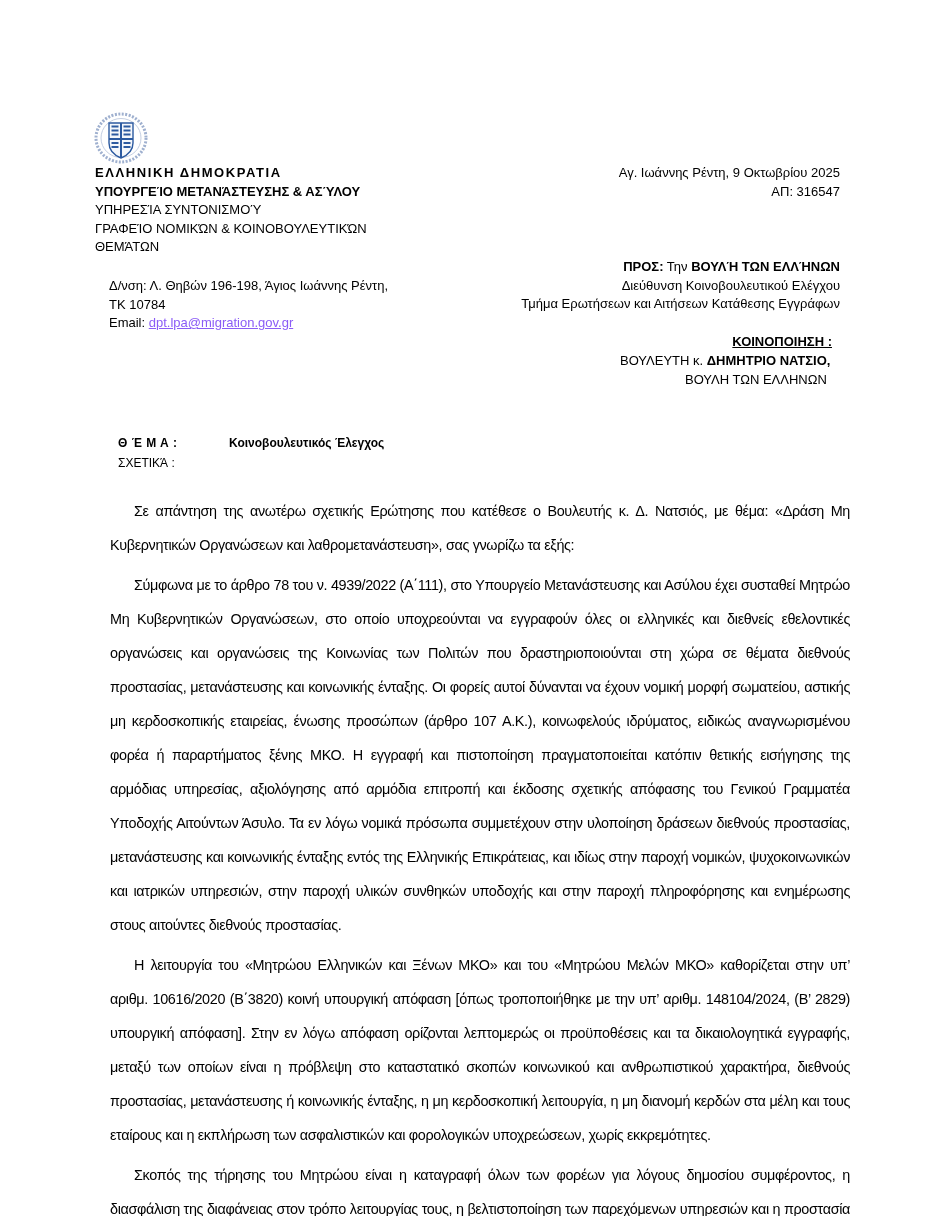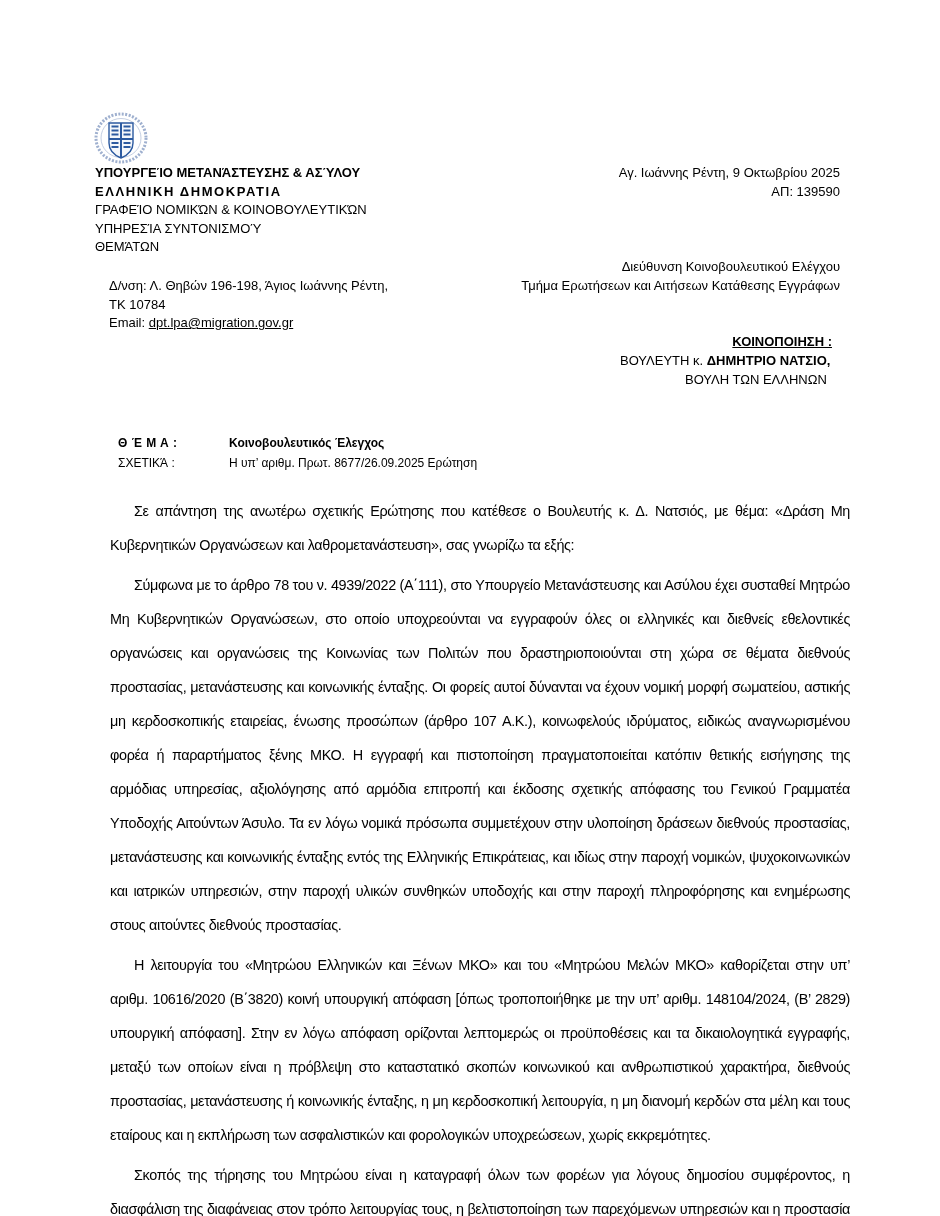--- a/index.html
+++ b/index.html
@@ -2,21 +2,21 @@
 <html><head>
 <meta charset="utf-8">
 <style>
   html, body { margin: 0; padding: 0; background: #ffffff; }
   body { width: 940px; height: 1216px; position: relative; overflow: hidden;
          font-family: "Liberation Sans", sans-serif; color: #000; }
   .abs { position: absolute; }
   .hdr { font-size: 13px; line-height: 18.5px; white-space: nowrap; }
   .b { font-weight: bold; }
   .right { text-align: right; }
-  a.email { color: #000000; text-decoration: underline; }
+  a.email { color: #8b5cf6; text-decoration: underline; }
   .u { text-decoration: underline; }
   .body-text { position: absolute; left: 110px; width: 740px;
                font-family: "Liberation Sans Narrow", "Liberation Sans", sans-serif;
                font-size: 14.4px; line-height: 34px; text-align: justify;
                letter-spacing: -0.35px; }
   .body-text p { margin: 0 0 6px 0; text-indent: 24px; }
   .subj { font-size: 12px; line-height: 20px; }
   .spaced { letter-spacing: 2px; }
 </style>
 </head>
@@ -36,41 +36,44 @@
     <rect x="17.5" y="30" width="7" height="2" fill="#2c5aa0"></rect>
     <rect x="17.5" y="34" width="7" height="2" fill="#2c5aa0"></rect>
     <rect x="29.5" y="30" width="7" height="2" fill="#2c5aa0"></rect>
     <rect x="29.5" y="34" width="7" height="2" fill="#2c5aa0"></rect>
     <rect x="15" y="26" width="24" height="2" fill="#2c5aa0"></rect>
     <rect x="26" y="11" width="2" height="34" fill="#2c5aa0"></rect>
   </svg>
 </div>
 
 <div class="abs hdr" style="left:95px; top:164px;">
+  <div class="b spaced" style="letter-spacing:1.6px;">ΕΛΛΗΝΙΚΗ ΔΗΜΟΚΡΑΤΙΑ</div>
   <div class="b">ΥΠΟΥΡΓΕΊΟ ΜΕΤΑΝΆΣΤΕΥΣΗΣ &amp; ΑΣΎΛΟΥ</div>
-  <div class="b spaced" style="letter-spacing:1.6px;">ΕΛΛΗΝΙΚΗ ΔΗΜΟΚΡΑΤΙΑ</div>
+  <div>ΥΠΗΡΕΣΊΑ ΣΥΝΤΟΝΙΣΜΟΎ</div>
   <div>ΓΡΑΦΕΊΟ ΝΟΜΙΚΏΝ &amp; ΚΟΙΝΟΒΟΥΛΕΥΤΙΚΏΝ</div>
-  <div>ΥΠΗΡΕΣΊΑ ΣΥΝΤΟΝΙΣΜΟΎ</div>
   <div>ΘΕΜΆΤΩΝ</div>
 </div>
 
 <div class="abs hdr" style="left:109px; top:277px;">
   <div>Δ/νση: Λ. Θηβών 196-198, Άγιος Ιωάννης Ρέντη,</div>
   <div>ΤΚ 10784</div>
   <div>
     <span>Email: </span><a class="email" href="#">dpt.lpa@migration.gov.gr</a>
   </div>
 </div>
 
 <div class="abs hdr right" style="right:100px; top:164px;">
   <div>Αγ. Ιωάννης Ρέντη, 9 Οκτωβρίου 2025</div>
-  <div>ΑΠ: 139590</div>
+  <div>ΑΠ: 316547</div>
 </div>
 
 <div class="abs hdr right" style="right:100px; top:258px;">
+  <div>
+    <span class="b">ΠΡΟΣ:</span><span> Την </span><span class="b">ΒΟΥΛΉ ΤΩΝ ΕΛΛΉΝΩΝ</span>
+  </div>
   <div>Διεύθυνση Κοινοβουλευτικού Ελέγχου</div>
   <div>Τμήμα Ερωτήσεων και Αιτήσεων Κατάθεσης Εγγράφων</div>
 </div>
 
 <div class="abs hdr right" style="right:108px; top:333px;">
   <div class="b u">ΚΟΙΝΟΠΟΙΗΣΗ :</div>
 </div>
 <div class="abs hdr" style="left:620px; top:352px;">
   <div>
     <span>ΒΟΥΛΕΥΤΗ κ. </span><span class="b">ΔΗΜΗΤΡΙΟ ΝΑΤΣΙΟ,</span>
@@ -78,21 +81,20 @@
   <div style="padding-left:65px;">ΒΟΥΛΗ ΤΩΝ ΕΛΛΗΝΩΝ</div>
 </div>
 
 <div class="abs subj" style="left:118px; top:433px;">
   <div style="display:flex;">
     <span class="b" style="width:111px; letter-spacing:0.5px;">Θ Έ Μ Α :</span>
     <span class="b">Κοινοβουλευτικός Έλεγχος</span>
   </div>
   <div style="display:flex;">
     <span style="width:111px;">ΣΧΕΤΙΚΆ :</span>
-    <span>Η υπ’ αριθμ. Πρωτ. 8677/26.09.2025 Ερώτηση</span>
   </div>
 </div>
 
 <div class="body-text" style="top:494px;">
   <p>Σε απάντηση της ανωτέρω σχετικής Ερώτησης που κατέθεσε ο Βουλευτής κ. Δ. Νατσιός, με θέμα: «Δράση Μη Κυβερνητικών Οργανώσεων και λαθρομετανάστευση», σας γνωρίζω τα εξής:</p>
   <p>Σύμφωνα με το άρθρο 78 του ν. 4939/2022 (Α΄111), στο Υπουργείο Μετανάστευσης και Ασύλου έχει συσταθεί Μητρώο Μη Κυβερνητικών Οργανώσεων, στο οποίο υποχρεούνται να εγγραφούν όλες οι ελληνικές και διεθνείς εθελοντικές οργανώσεις και οργανώσεις της Κοινωνίας των Πολιτών που δραστηριοποιούνται στη χώρα σε θέματα διεθνούς προστασίας, μετανάστευσης και κοινωνικής ένταξης. Οι φορείς αυτοί δύνανται να έχουν νομική μορφή σωματείου, αστικής μη κερδοσκοπικής εταιρείας, ένωσης προσώπων (άρθρο 107 Α.Κ.), κοινωφελούς ιδρύματος, ειδικώς αναγνωρισμένου φορέα ή παραρτήματος ξένης ΜΚΟ. Η εγγραφή και πιστοποίηση πραγματοποιείται κατόπιν θετικής εισήγησης της αρμόδιας υπηρεσίας, αξιολόγησης από αρμόδια επιτροπή και έκδοσης σχετικής απόφασης του Γενικού Γραμματέα Υποδοχής Αιτούντων Άσυλο. Τα εν λόγω νομικά πρόσωπα συμμετέχουν στην υλοποίηση δράσεων διεθνούς προστασίας, μετανάστευσης και κοινωνικής ένταξης εντός της Ελληνικής Επικράτειας, και ιδίως στην παροχή νομικών, ψυχοκοινωνικών και ιατρικών υπηρεσιών, στην παροχή υλικών συνθηκών υποδοχής και στην παροχή πληροφόρησης και ενημέρωσης στους αιτούντες διεθνούς προστασίας.</p>
   <p>Η λειτουργία του «Μητρώου Ελληνικών και Ξένων ΜΚΟ» και του «Μητρώου Μελών ΜΚΟ» καθορίζεται στην υπ’ αριθμ. 10616/2020 (Β΄3820) κοινή υπουργική απόφαση [όπως τροποποιήθηκε με την υπ’ αριθμ. 148104/2024, (Β’ 2829) υπουργική απόφαση]. Στην εν λόγω απόφαση ορίζονται λεπτομερώς οι προϋποθέσεις και τα δικαιολογητικά εγγραφής, μεταξύ των οποίων είναι η πρόβλεψη στο καταστατικό σκοπών κοινωνικού και ανθρωπιστικού χαρακτήρα, διεθνούς προστασίας, μετανάστευσης ή κοινωνικής ένταξης, η μη κερδοσκοπική λειτουργία, η μη διανομή κερδών στα μέλη και τους εταίρους και η εκπλήρωση των ασφαλιστικών και φορολογικών υποχρεώσεων, χωρίς εκκρεμότητες.</p>
   <p style="text-align-last: justify;">Σκοπός της τήρησης του Μητρώου είναι η καταγραφή όλων των φορέων για λόγους δημοσίου συμφέροντος, η διασφάλιση της διαφάνειας στον τρόπο λειτουργίας τους, η βελτιστοποίηση των παρεχόμενων υπηρεσιών και η προστασία των ανθρωπίνων δικαιωμάτων των προσφύγων, αιτούντων</p>
 </div>
 

